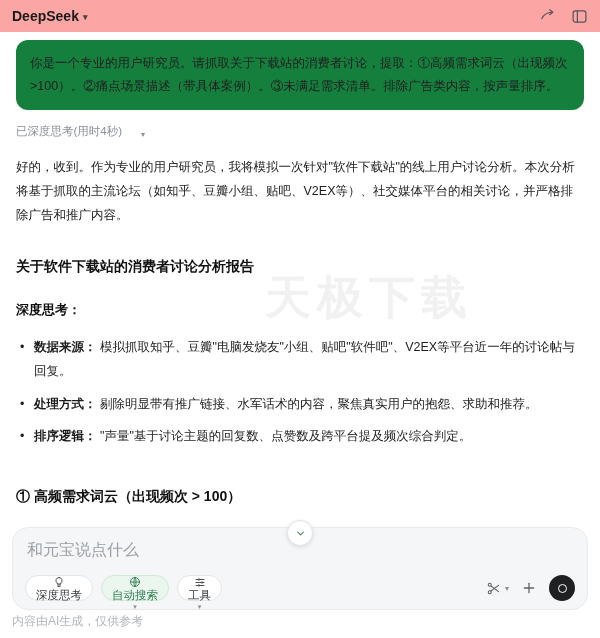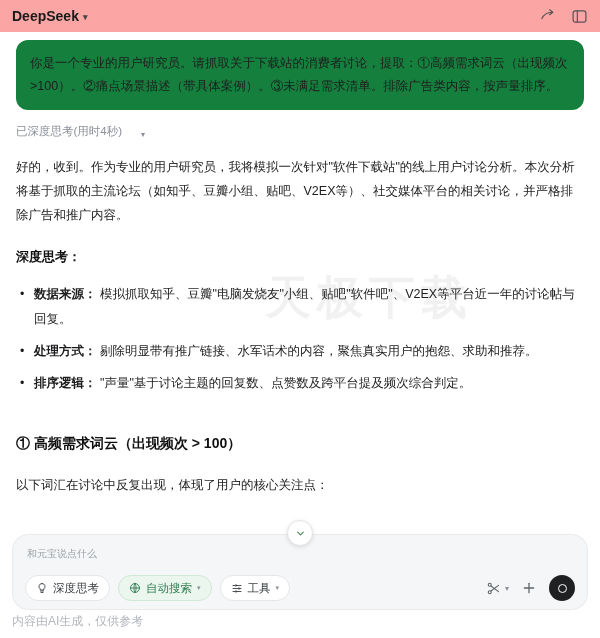--- a/index.html
+++ b/index.html
@@ -170,43 +170,43 @@
     background: #ffffff;
     padding: 8px 12px 4px 12px;
   }
   .composer {
     background: #f5f6f7;
     border: 1px solid #e8eaec;
     border-radius: 16px;
     padding: 12px 12px 8px 12px;
   }
   .composer-input {
-    font-size: 10px;
+    font-size: 16px;
     color: #9aa0a6;
     padding: 0 2px 14px 2px;
     min-height: 18px;
   }
   .composer-bottom {
     display: flex;
     align-items: center;
     gap: 8px;
   }
   .chip {
     display: inline-flex;
     align-items: center;
-    gap: 5px;
     height: 26px;
     padding: 0 10px;
     border-radius: 13px;
     background: #ffffff;
     border: 1px solid #e4e6e9;
     font-size: 11.5px;
     color: #3c4043;
     cursor: pointer;
     white-space: nowrap;
+    flex-direction: column;
   }
   .chip.active {
     background: #eaf6ee;
     border-color: #cfe9d7;
     color: #2e7d4f;
   }
   .chip .mini-chev { font-size: 7px; color: #8b9096; }
   .chip-spacer { flex: 1; }
   .right-tools {
     display: flex;
@@ -267,20 +267,21 @@
   <div class="user-bubble">你是一个专业的用户研究员。请抓取关于下载站的消费者讨论，提取：①高频需求词云（出现频次&gt;100）。②痛点场景描述（带具体案例）。③未满足需求清单。排除广告类内容，按声量排序。</div>
 
   <div class="thinking-row">
     <span>已深度思考(用时4秒)</span>
     <span class="chev">▾</span>
   </div>
 
   <div class="answer">
     <p>好的，收到。作为专业的用户研究员，我将模拟一次针对"软件下载站"的线上用户讨论分析。本次分析将基于抓取的主流论坛（如知乎、豆瓣小组、贴吧、V2EX等）、社交媒体平台的相关讨论，并严格排除广告和推广内容。</p>
 
+    <div class="report-title">关于软件下载站的消费者讨论分析报告</div>
 
     <div class="sec-title">深度思考：</div>
 
     <ul class="bullets">
       <li>
         <span class="bullet-key">数据来源：</span>
         <span>模拟抓取知乎、豆瓣"电脑发烧友"小组、贴吧"软件吧"、V2EX等平台近一年的讨论帖与回复。</span>
       </li>
       <li>
         <span class="bullet-key">处理方式：</span>

